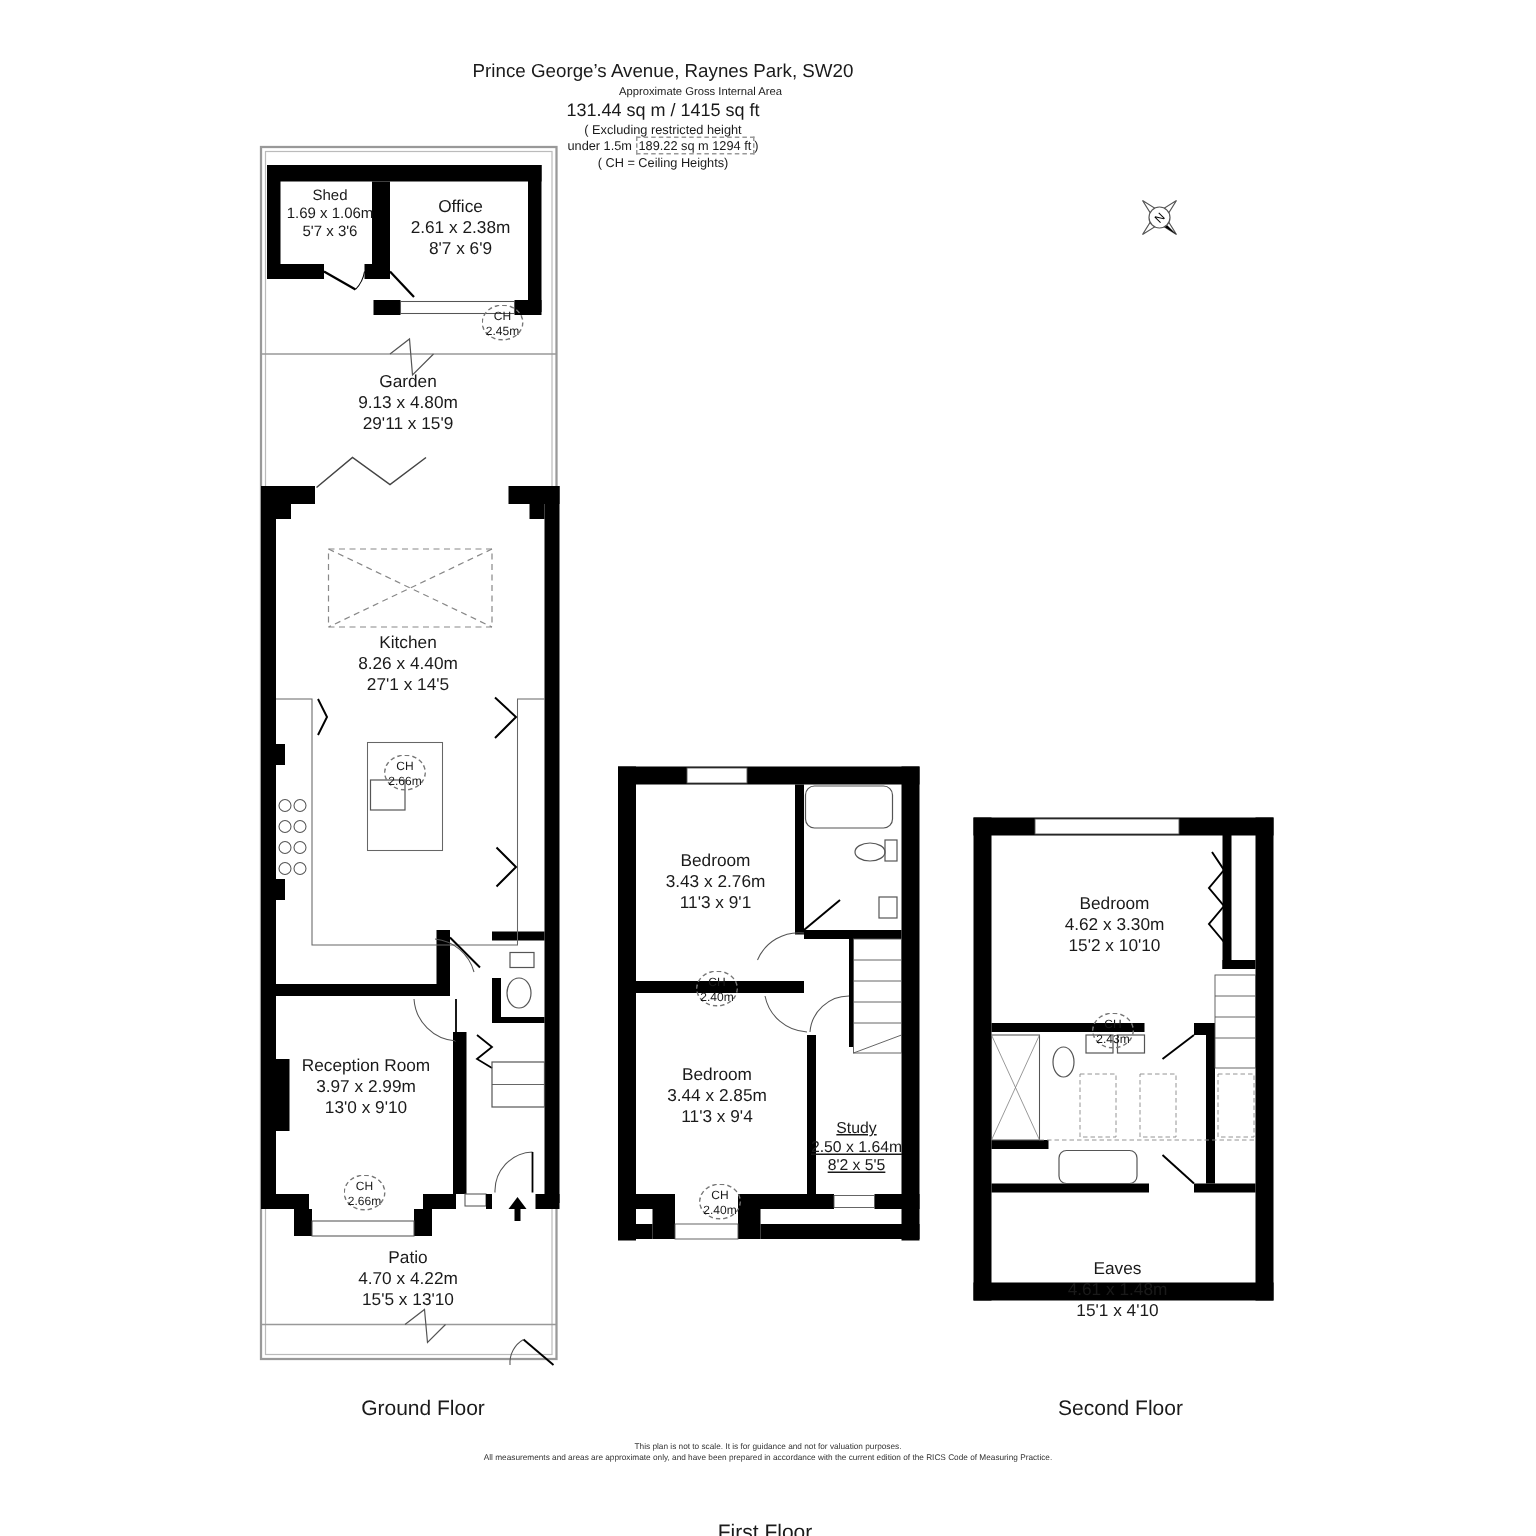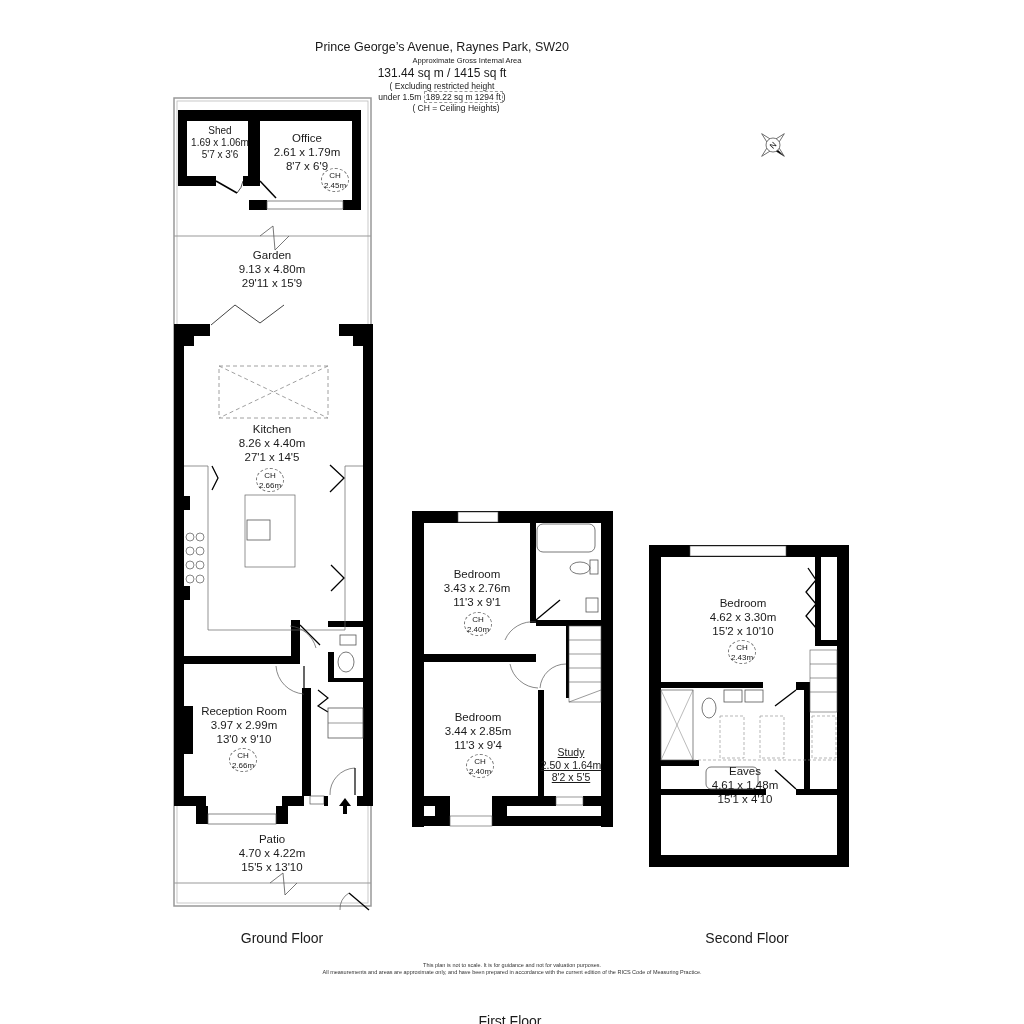--- a/index.html
+++ b/index.html
@@ -1,21 +1,21 @@
 <!DOCTYPE html>
 <html><head>
 <meta charset="utf-8">
 <style>
   html,body{margin:0;padding:0;background:#fff;}
   body{width:1024px;height:1024px;position:relative;overflow:hidden;font-family:"Liberation Sans",sans-serif;color:#1a1a1a;}
   #plan{position:absolute;left:0;top:0;width:1024px;height:1024px;}
   .lbl{position:absolute;text-align:center;line-height:1.2;transform:translateX(-50%);white-space:nowrap;}
   .room{font-size:11.5px;}
   .room .nm,.room .mt,.room .ft{display:block;}
-  .ch{position:absolute;transform:translateX(-50%);width:28px;height:24px;border:1px dashed #777;border-radius:50%;font-size:8px;text-align:center;line-height:10px;padding-top:2px;box-sizing:border-box;}
+  .ch{position:absolute;transform:translateX(-50%);width:28px;height:24px;border:1px dashed #777;border-radius:50%;font-size:8px;text-align:center;line-height:10px;padding-top:2px;box-sizing:border-box;margin-top:35px;}
   .hdr{position:absolute;left:0;width:884px;text-align:center;}
   .floor{position:absolute;font-size:14px;transform:translateX(-50%);}
   .disc{position:absolute;left:0;width:1024px;text-align:center;font-size:5.5px;color:#333;line-height:1.3;}
 </style>
 </head>
 <body>
 
 <svg id="plan" viewBox="0 0 1024 1024" xmlns="http://www.w3.org/2000/svg">
 
   <g>
@@ -195,39 +195,39 @@
   </g>
 </svg>
 
 <div class="hdr" style="top:40px;font-size:12.5px;">Prince George’s Avenue, Raynes Park, SW20</div>
 <div class="hdr" style="top:56px;font-size:7.5px;margin-left:25px;">Approximate Gross Internal Area</div>
 <div class="hdr" style="top:66px;font-size:12px;">131.44 sq m / 1415 sq ft</div>
 <div class="hdr" style="top:81px;font-size:8.5px;">( Excluding restricted height</div>
 <div class="hdr" style="top:92px;font-size:8.5px;">
   <span>under 1.5m </span><span style="border:1px dashed #999;padding:0 1px;">189.22 sq m 1294 ft</span><span>)</span>
 </div>
-<div class="hdr" style="top:103px;font-size:8.5px;margin-left:14px;">( CH = Ceiling Heights)</div>
+<div class="hdr" style="top:103px;font-size:8.5px;">( CH = Ceiling Heights)</div>
 
 <div style="position:absolute;left:756px;top:128px;width:34px;height:34px;">
   <svg width="34" height="34" viewBox="0 0 34 34">
     <polygon points="17,1 20,14 33,17 20,20 17,33 14,20 1,17 14,14" fill="#fff" stroke="#555" stroke-width="0.8" transform="rotate(-45 17 17)"></polygon>
     <polygon points="17,17 33,17 20,20" fill="#000" transform="rotate(45 17 17)"></polygon>
     <circle cx="17" cy="17" r="7" fill="#fff" stroke="#555" stroke-width="0.8"></circle>
     <text x="17" y="20" font-size="8" text-anchor="middle" transform="rotate(-45 17 17)" font-family="Liberation Sans, sans-serif">N</text>
   </svg>
 </div>
 
 <div class="lbl room" style="left:220px;top:125px;font-size:10px;">
   <span class="nm">Shed</span>
   <span class="mt">1.69 x 1.06m</span>
   <span class="ft">5'7 x 3'6</span>
 </div>
 <div class="lbl room" style="left:307px;top:132px;">
   <span class="nm">Office</span>
-  <span class="mt">2.61 x 1.79m</span>
+  <span class="mt">2.61 x 2.38m</span>
   <span class="ft">8'7 x 6'9</span>
 </div>
 <div class="ch" style="left:335px;top:168px;"><span>CH</span><br><span>2.45m</span></div>
 
 <div class="lbl room" style="left:272px;top:249px;">
   <span class="nm">Garden</span>
   <span class="mt">9.13 x 4.80m</span>
   <span class="ft">29'11 x 15'9</span>
 </div>
 
@@ -271,21 +271,21 @@
   <span class="ft">8'2 x 5'5</span>
 </div>
 
 <div class="lbl room" style="left:743px;top:597px;">
   <span class="nm">Bedroom</span>
   <span class="mt">4.62 x 3.30m</span>
   <span class="ft">15'2 x 10'10</span>
 </div>
 <div class="ch" style="left:742px;top:640px;"><span>CH</span><br><span>2.43m</span></div>
 
-<div class="lbl room" style="left:745px;top:765px;">
+<div class="lbl room" style="left:745px;top:840px;">
   <span class="nm">Eaves</span>
   <span class="mt">4.61 x 1.48m</span>
   <span class="ft">15'1 x 4'10</span>
 </div>
 
 <div class="floor" style="left:272px;top:930px;margin-left:10px;">Ground Floor</div>
 <div class="floor" style="left:510px;top:977px;margin-top:36px;">First Floor</div>
 <div class="floor" style="left:747px;top:930px;">Second Floor</div>
 
 <div class="disc" style="top:962px;">This plan is not to scale. It is for guidance and not for valuation purposes.</div>

